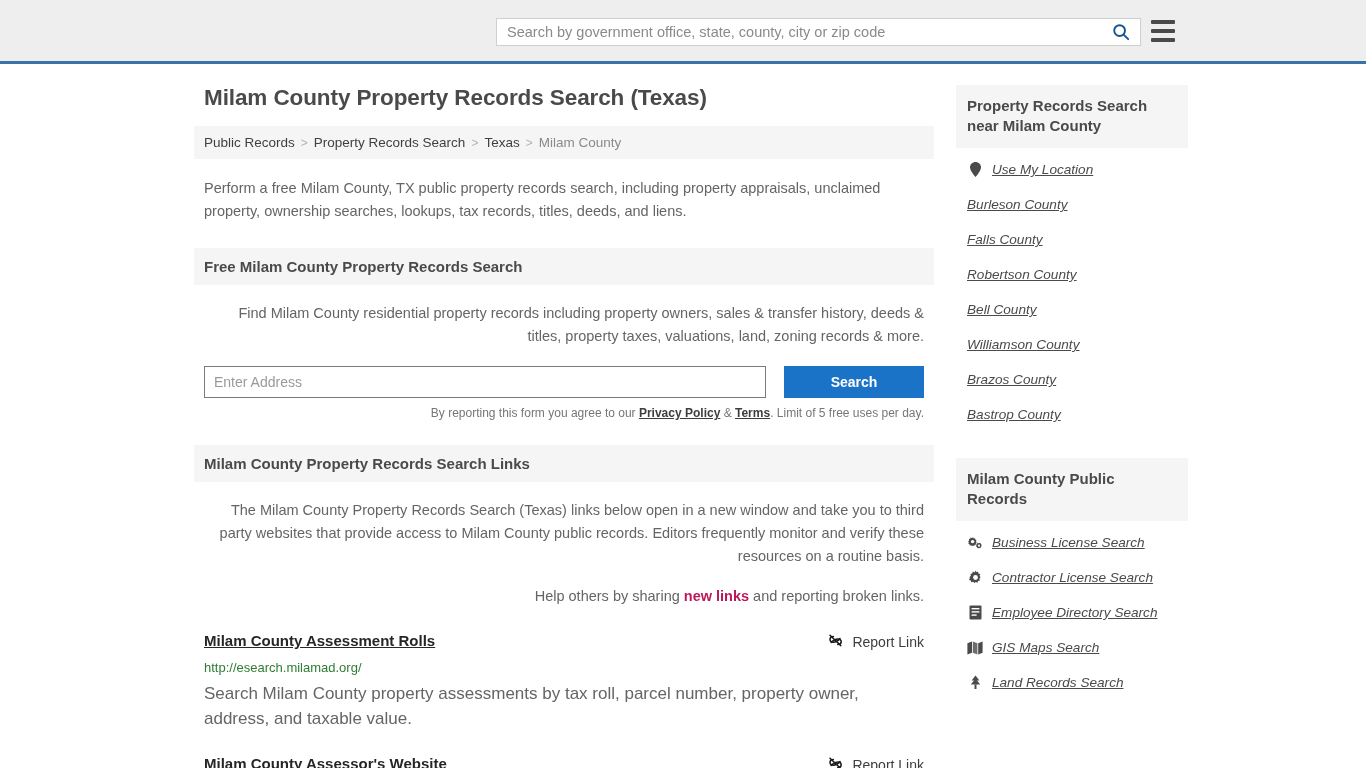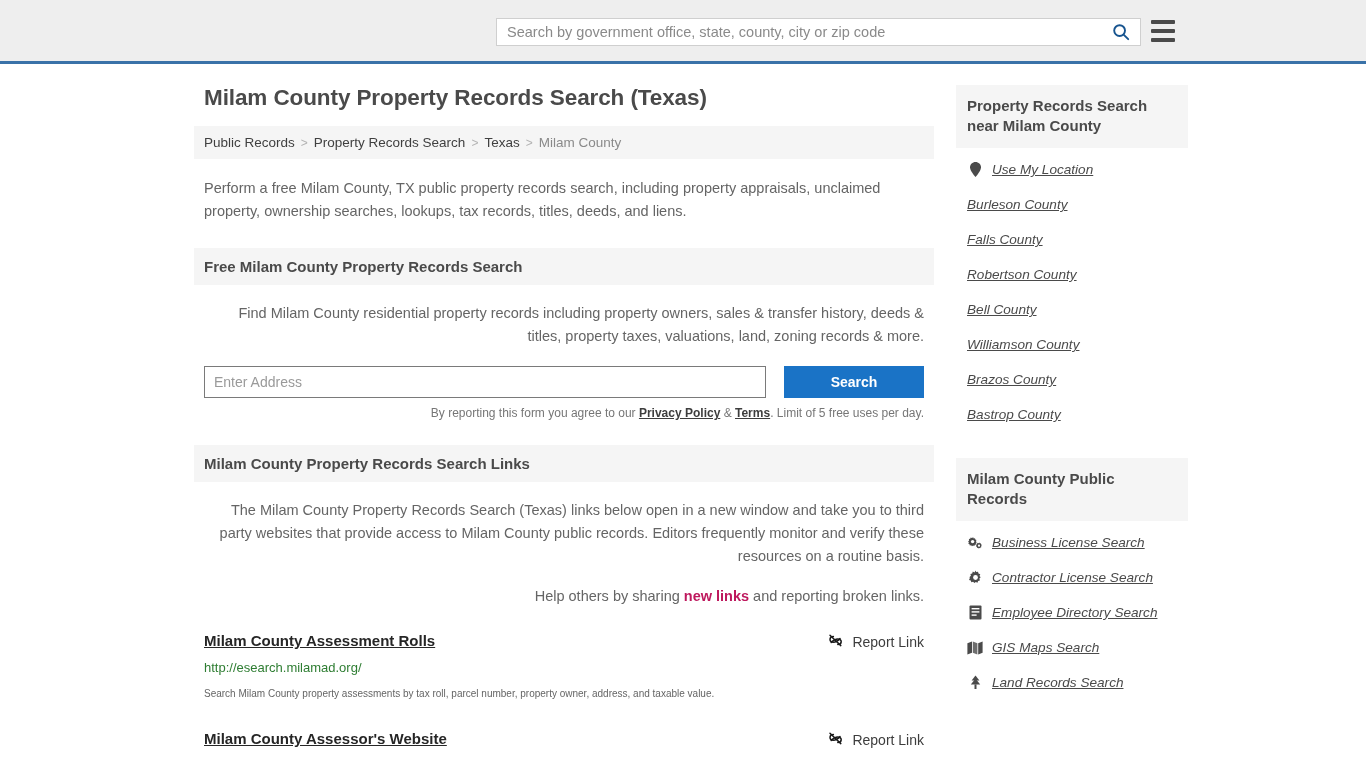--- a/index.html
+++ b/index.html
@@ -231,21 +231,21 @@
     padding-left: 14px;
   }
   .result-url {
     margin-top: 8px;
     font-size: 13px;
     color: #2e7d32;
     word-break: break-all;
   }
   .result-desc {
     margin-top: 6px;
-    font-size: 10px;
+    font-size: 17px;
     line-height: 25px;
     color: #656565;
   }
 
   
   .panel { margin-bottom: 26px; }
   .panel-head {
     background: #f5f5f5;
     padding: 11px 11px 12px 11px;
     font-size: 15px;

